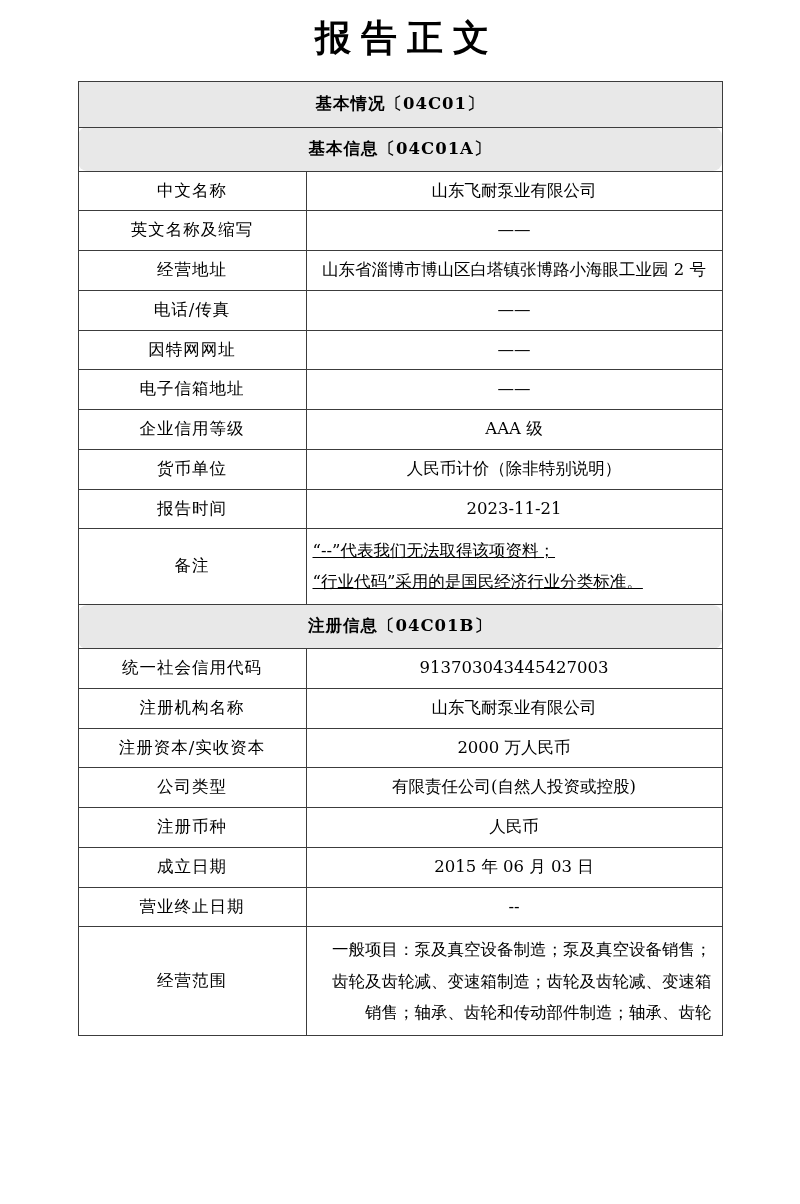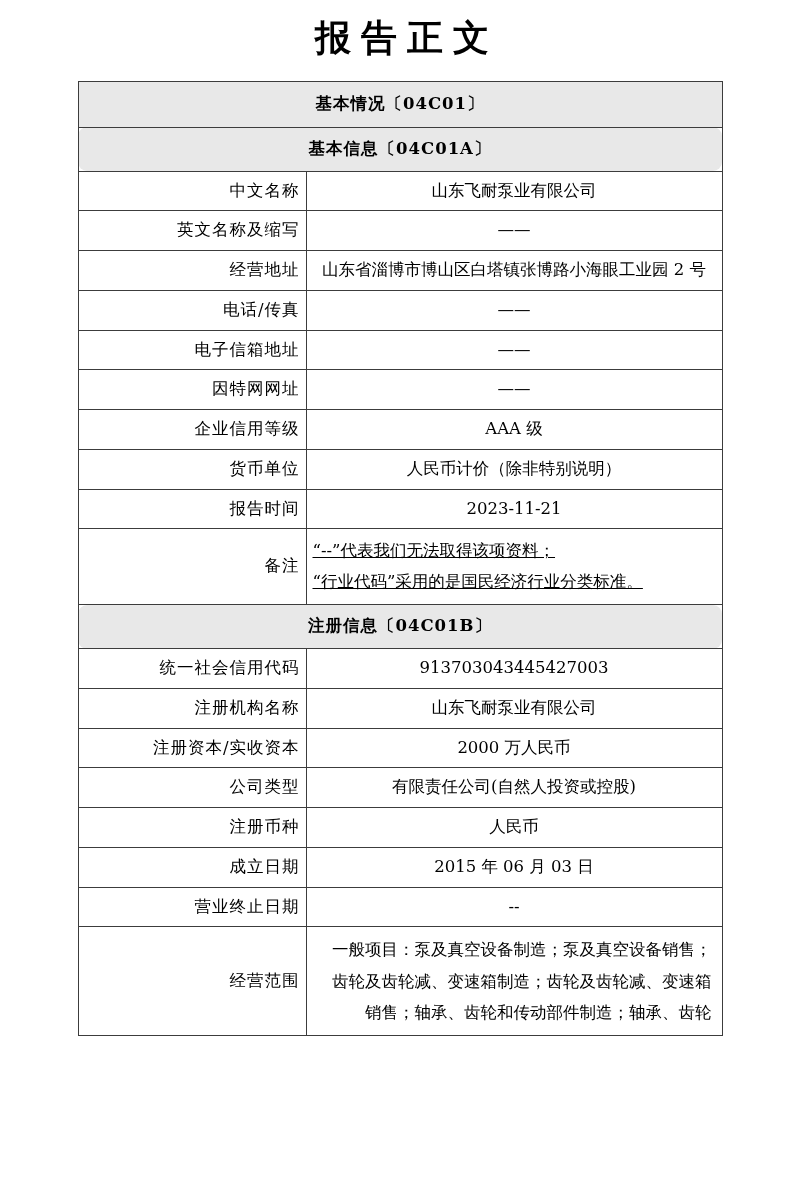--- a/index.html
+++ b/index.html
@@ -54,21 +54,21 @@
     background: #e8e8e8;
     text-align: center;
     font-weight: bold;
     font-size: 17px;
     letter-spacing: 1px;
     padding: 9px 6px !important;
     border-radius: 9px;
   }
   .label-cell {
     width: 228px;
-    text-align: right;
+    text-align: center;
     letter-spacing: 1px;
   }
   .value-cell {
     text-align: center;
   }
   .value-cell.multi {
     text-align: left;
     line-height: 1.85;
     text-decoration: underline;
   }
@@ -118,26 +118,26 @@
         <td class="label-cell">经营地址</td>
         <td class="value-cell">山东省淄博市博山区白塔镇张博路小海眼工业园 2 号</td>
       </tr>
 
       <tr>
         <td class="label-cell">电话/传真</td>
         <td class="value-cell dash">——</td>
       </tr>
 
       <tr>
+        <td class="label-cell">因特网网址</td>
+        <td class="value-cell dash">——</td>
+      </tr>
+
+      <tr>
         <td class="label-cell">电子信箱地址</td>
-        <td class="value-cell dash">——</td>
-      </tr>
-
-      <tr>
-        <td class="label-cell">因特网网址</td>
         <td class="value-cell dash">——</td>
       </tr>
 
       <tr>
         <td class="label-cell">企业信用等级</td>
         <td class="value-cell">AAA 级</td>
       </tr>
 
 
       <tr>

